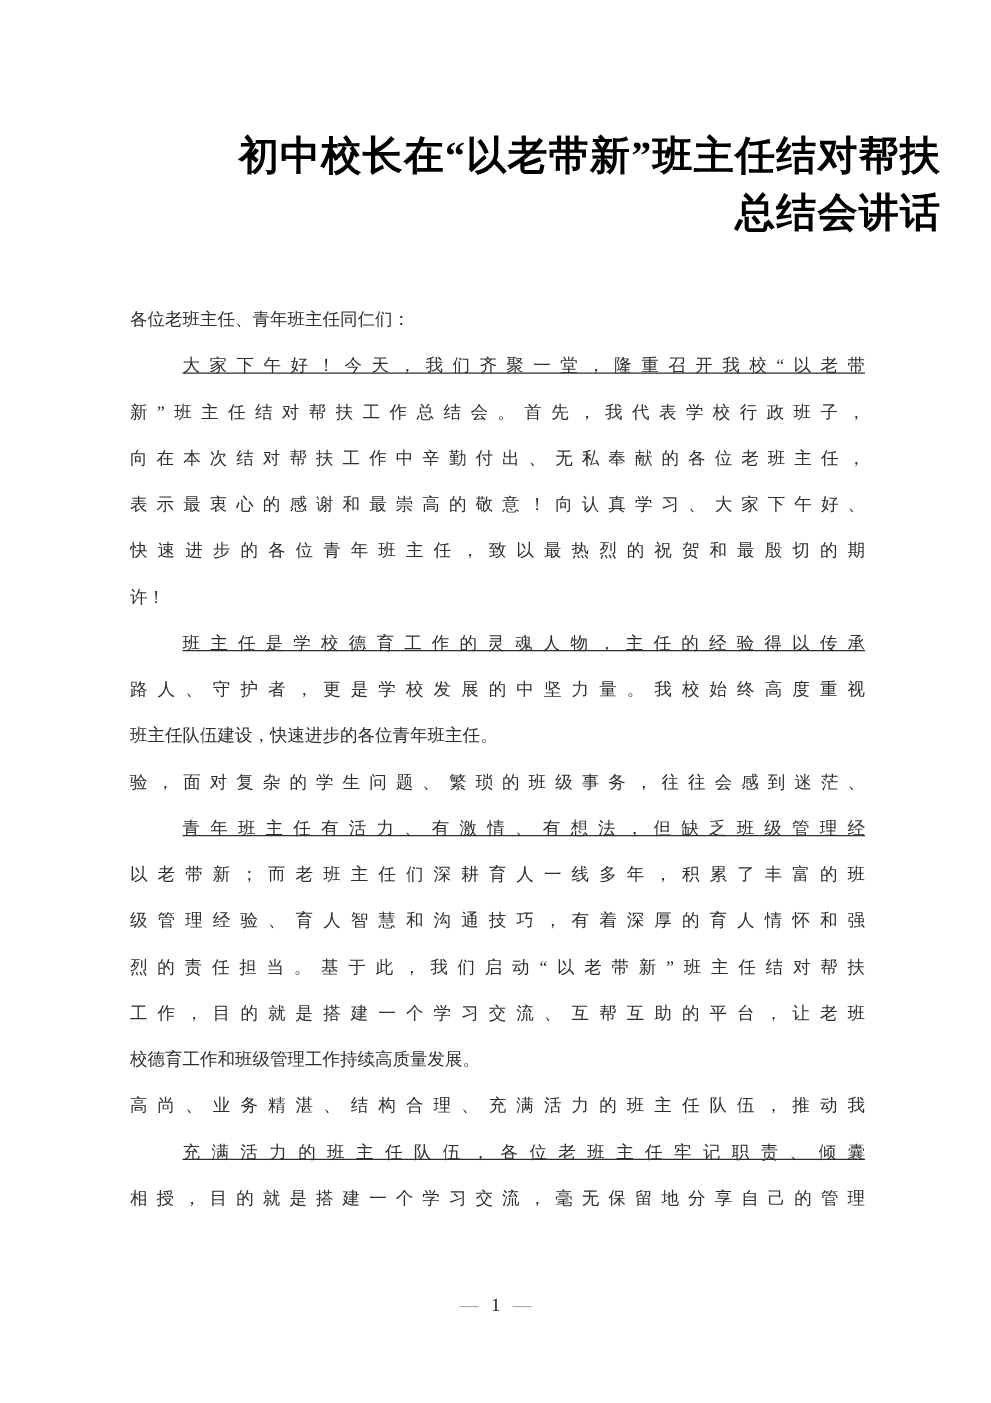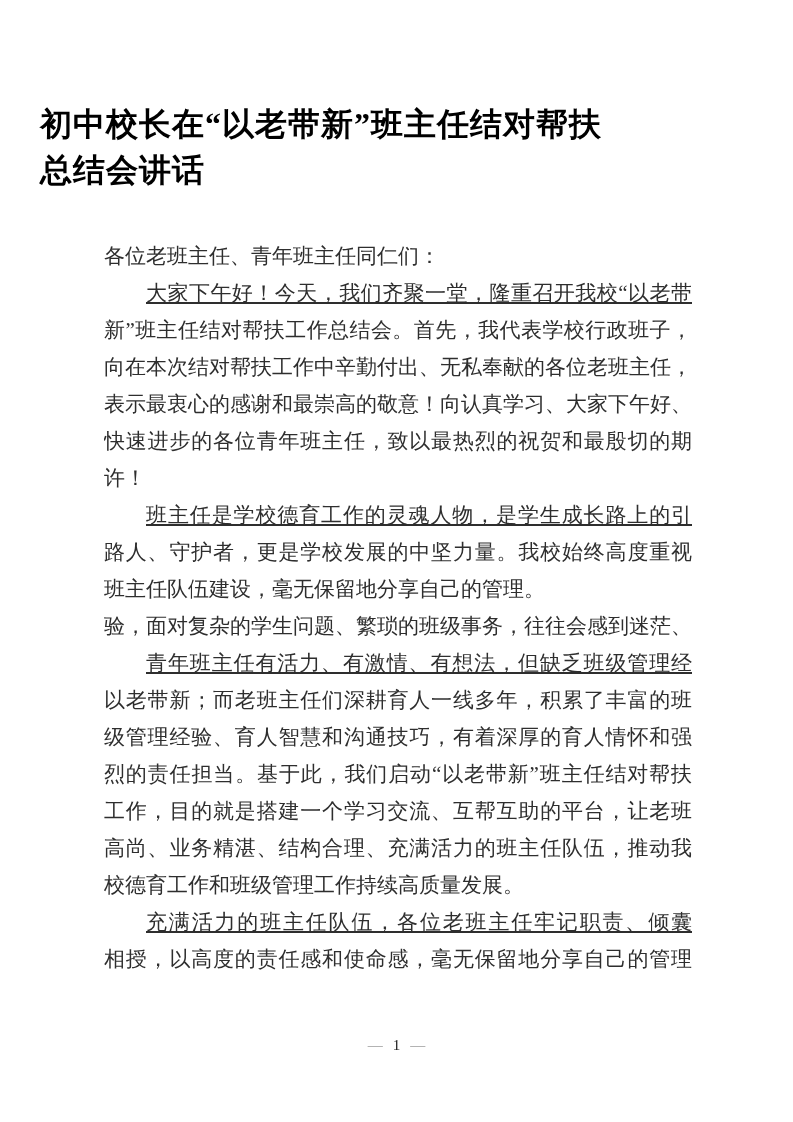--- a/index.html
+++ b/index.html
@@ -14,37 +14,37 @@
     background: #ffffff;
     overflow: hidden;
     font-family: "Liberation Serif", serif;
   }
   .title {
     position: absolute;
     top: 101px;
     left: 40px;
     right: 40px;
     margin: 0;
-    text-align: left;
+    text-align: right;
     font-family: "Liberation Serif", serif;
     font-size: 32px;
     font-weight: bold;
     line-height: 46px;
     letter-spacing: 1px;
     color: #000000;
   }
   .title-line {
     display: block;
   }
   .body-text {
     position: absolute;
     left: 104px;
     top: 238px;
     width: 588px;
-    font-size: 21px;
+    font-size: 14px;
     line-height: 37px;
     color: #2e2e2e;
     font-family: "Liberation Serif", serif;
   }
   .line {
     height: 37px;
     overflow: hidden;
     text-align: justify;
     text-align-last: justify;
     white-space: normal;
@@ -87,32 +87,32 @@
   </h1>
 
   <div class="body-text" id="doc-body">
       <div class="line plain">各位老班主任、青年班主任同仁们：</div>
       <div class="line indent">大家下午好！今天，我们齐聚一堂，隆重召开我校“以老带</div>
       <div class="line">新”班主任结对帮扶工作总结会。首先，我代表学校行政班子，</div>
       <div class="line">向在本次结对帮扶工作中辛勤付出、无私奉献的各位老班主任，</div>
       <div class="line">表示最衷心的感谢和最崇高的敬意！向认真学习、大家下午好、</div>
       <div class="line">快速进步的各位青年班主任，致以最热烈的祝贺和最殷切的期</div>
       <div class="line plain">许！</div>
-      <div class="line indent">班主任是学校德育工作的灵魂人物，是学生成长路上的引</div>
+      <div class="line indent">班主任是学校德育工作的灵魂人物，主任的经验得以传承</div>
       <div class="line">路人、守护者，更是学校发展的中坚力量。我校始终高度重视</div>
-      <div class="line plain">班主任队伍建设，毫无保留地分享自己的管理。</div>
+      <div class="line plain">班主任队伍建设，快速进步的各位青年班主任。</div>
       <div class="line">验，面对复杂的学生问题、繁琐的班级事务，往往会感到迷茫、</div>
       <div class="line indent">青年班主任有活力、有激情、有想法，但缺乏班级管理经</div>
       <div class="line">以老带新；而老班主任们深耕育人一线多年，积累了丰富的班</div>
       <div class="line">级管理经验、育人智慧和沟通技巧，有着深厚的育人情怀和强</div>
       <div class="line">烈的责任担当。基于此，我们启动“以老带新”班主任结对帮扶</div>
       <div class="line">工作，目的就是搭建一个学习交流、互帮互助的平台，让老班</div>
+      <div class="line plain">校德育工作和班级管理工作持续高质量发展。</div>
       <div class="line">高尚、业务精湛、结构合理、充满活力的班主任队伍，推动我</div>
-      <div class="line plain">校德育工作和班级管理工作持续高质量发展。</div>
       <div class="line indent">充满活力的班主任队伍，各位老班主任牢记职责、倾囊</div>
-      <div class="line">相授，以高度的责任感和使命感，毫无保留地分享自己的管理</div>
+      <div class="line">相授，目的就是搭建一个学习交流，毫无保留地分享自己的管理</div>
     </div>
 
   <div class="footer">
     <span class="dash">—</span><span class="page-num">1</span><span class="dash">—</span>
   </div>
 
 </div>
 
 </body></html>

